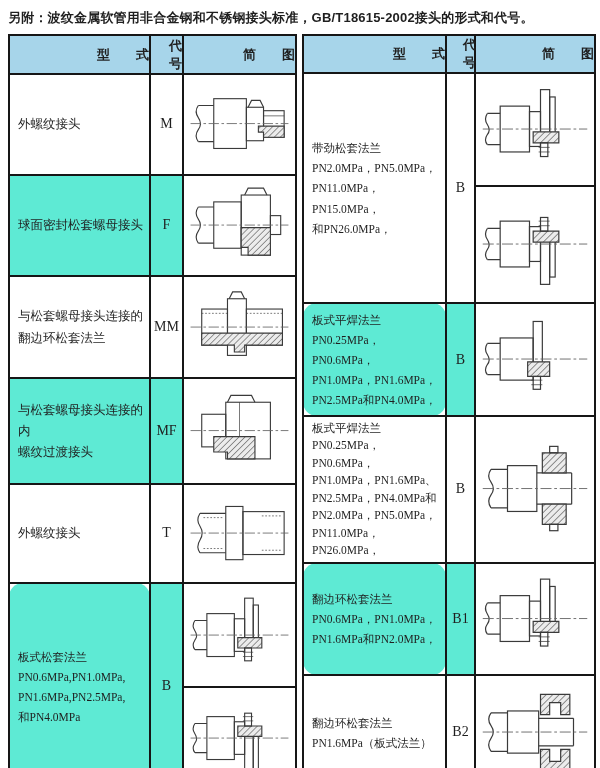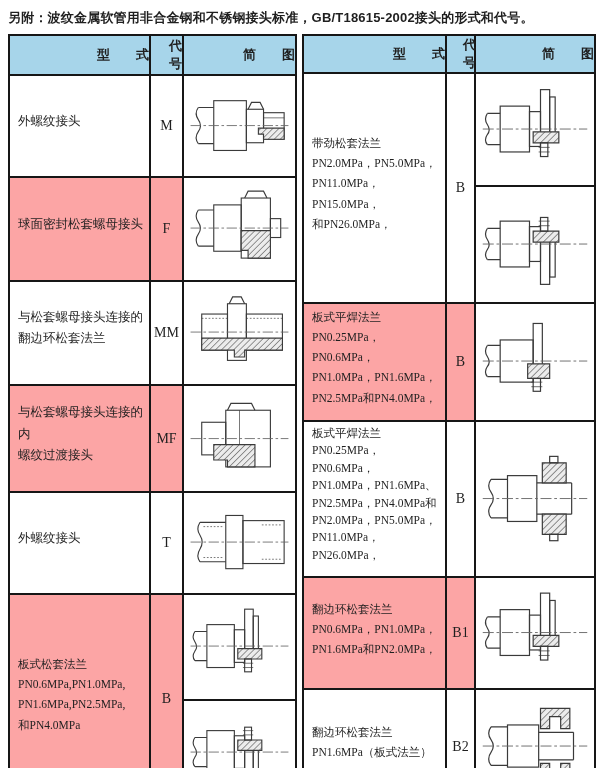--- a/index.html
+++ b/index.html
@@ -7,26 +7,26 @@
         font-family:"Liberation Serif","DejaVu Serif",serif;color:#1f1f1f;}
   .title{font-family:"Liberation Sans","DejaVu Sans",sans-serif;font-weight:bold;
          font-size:13px;padding:9px 6px 7px 8px;letter-spacing:0.2px;}
   .tables{display:flex;gap:5px;margin-left:8px;}
   table.tbl{border-collapse:collapse;table-layout:fixed;}
   table.left{width:287px;}
   table.right{width:292px;}
   .tbl th,.tbl td{border:2px solid #161616;padding:0;vertical-align:middle;}
   .hdr th{background:#a7d5ea;height:28px;font-family:"Liberation Sans","DejaVu Sans",sans-serif;
           font-weight:bold;font-size:13px;text-align:right;padding-left:16px;}
-  td.type{padding:3px 4px 12px 8px;white-space:pre-line;font-size:12.5px;line-height:1.7;}
-  td.type.pn{font-size:11.5px;line-height:1.75;}
+  td.type{padding:3px 4px 2px 8px;white-space:pre-line;font-size:12.5px;line-height:1.7;}
+  td.type.pn{font-size:11.5px;line-height:1.75;border-radius:14px;}
   td.type.tight{line-height:1.52;}
   td.code{text-align:center;font-size:14px;}
   td.diag{padding:2px;background:#fff;text-align:center;}
-  tr.yellow td.type,tr.yellow td.code{background:#fca5a5;}
+  tr.yellow td.type,tr.yellow td.code{background:#5eead4;}
   td.diag svg{display:block;margin:0 auto;}
 </style>
 </head>
 <body>
 
 <div class="page">
   <div class="title">另附：波纹金属软管用非合金钢和不锈钢接头标准，GB/T18615-2002接头的形式和代号。</div>
   <div class="tables">
 
     <table class="tbl left">

